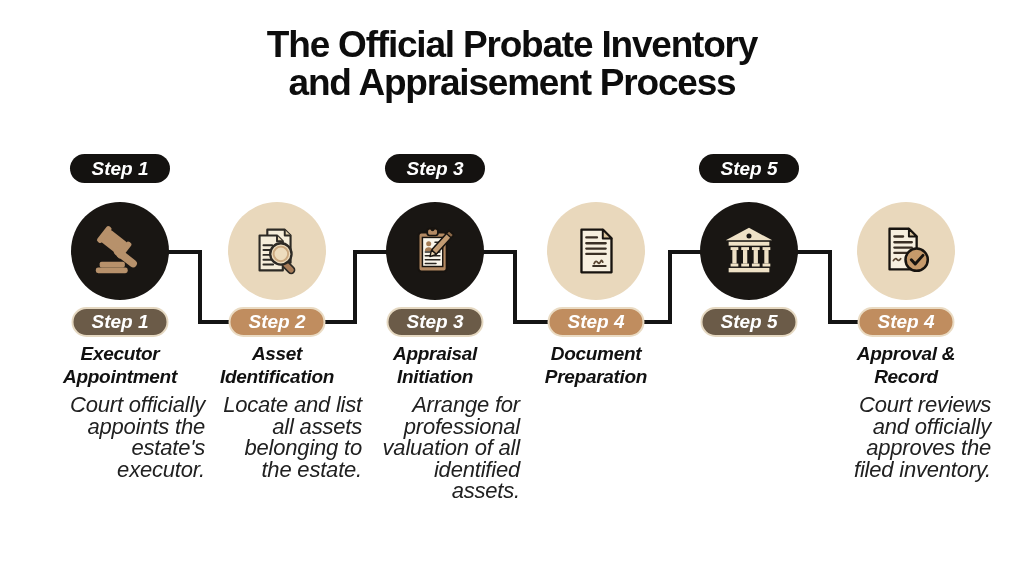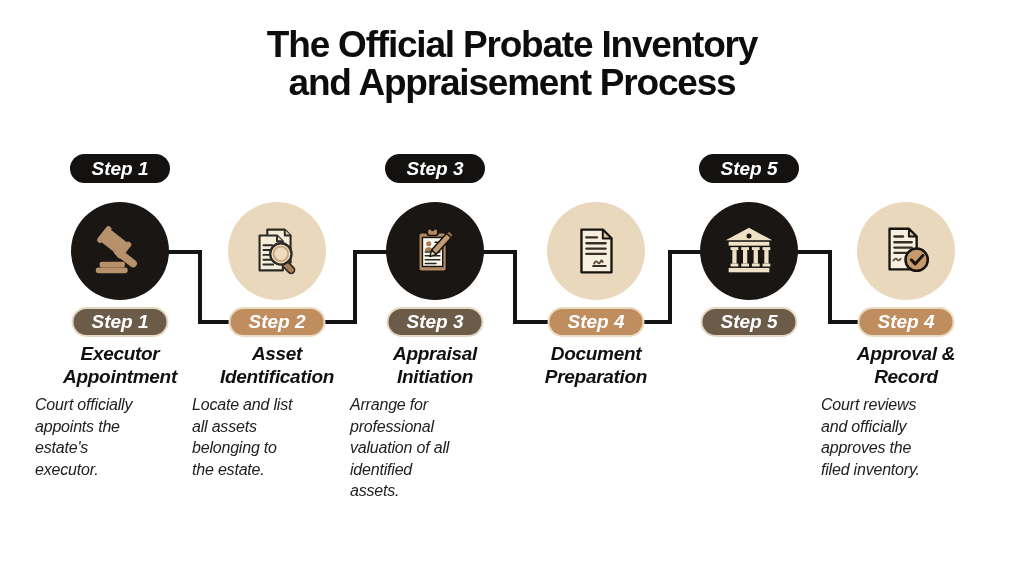--- a/index.html
+++ b/index.html
@@ -101,22 +101,22 @@
     font-weight: bold;
     color: #111111;
     white-space: pre-line;
     letter-spacing: -0.3px;
   }
   .step-desc {
     position: absolute;
     top: 394px; left: 50%;
     transform: translateX(-50%);
     width: 170px;
-    text-align: left;
-    font-size: 16px;
+    text-align: right;
+    font-size: 22px;
     line-height: 21.5px;
     color: #212121;
     white-space: pre-line;
     letter-spacing: -0.2px;
   }
 </style>
 </head>
 <body>
 
 <div class="page-title">The Official Probate Inventory

